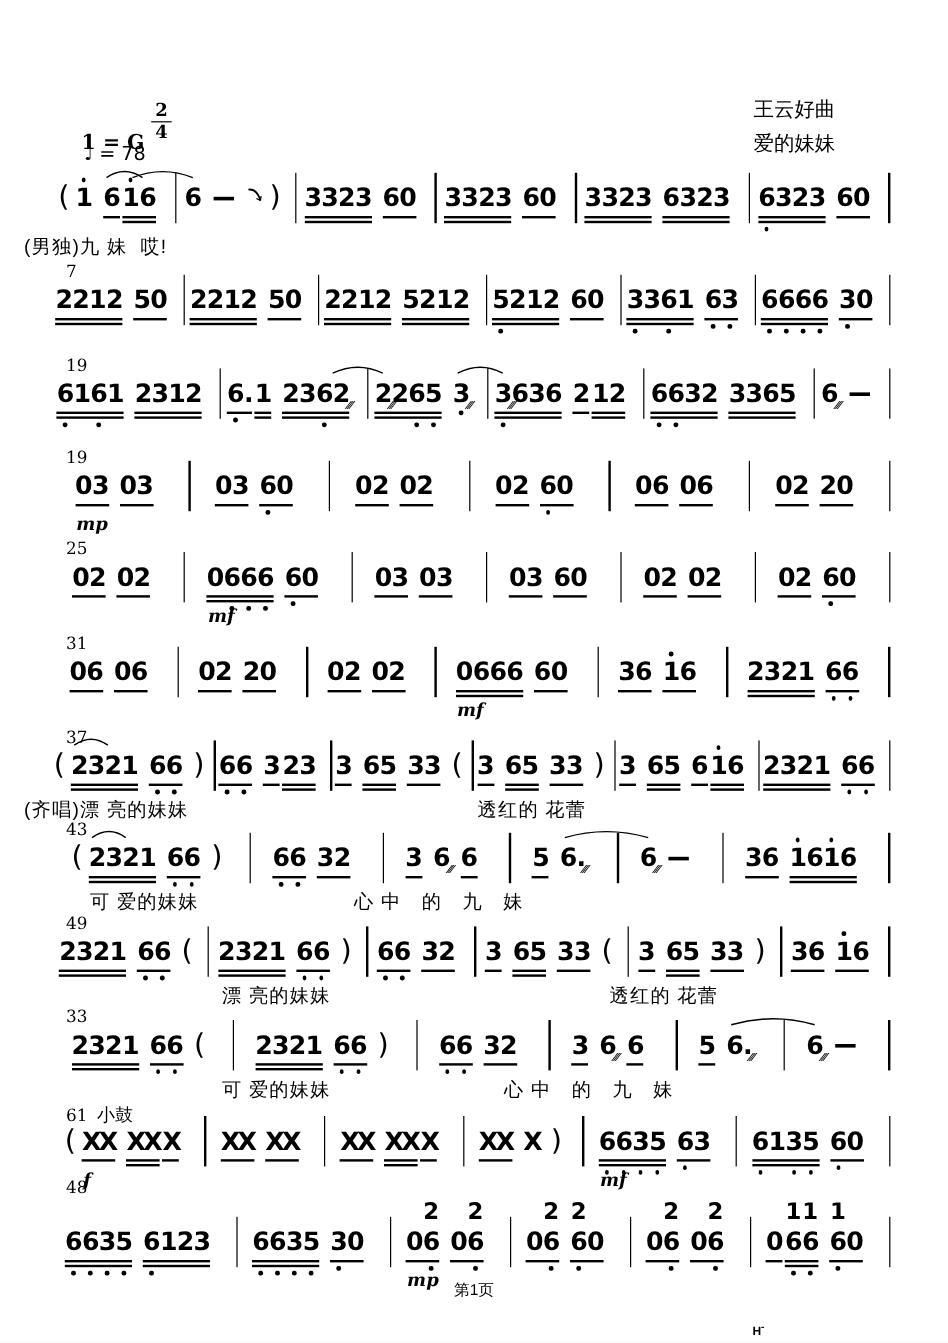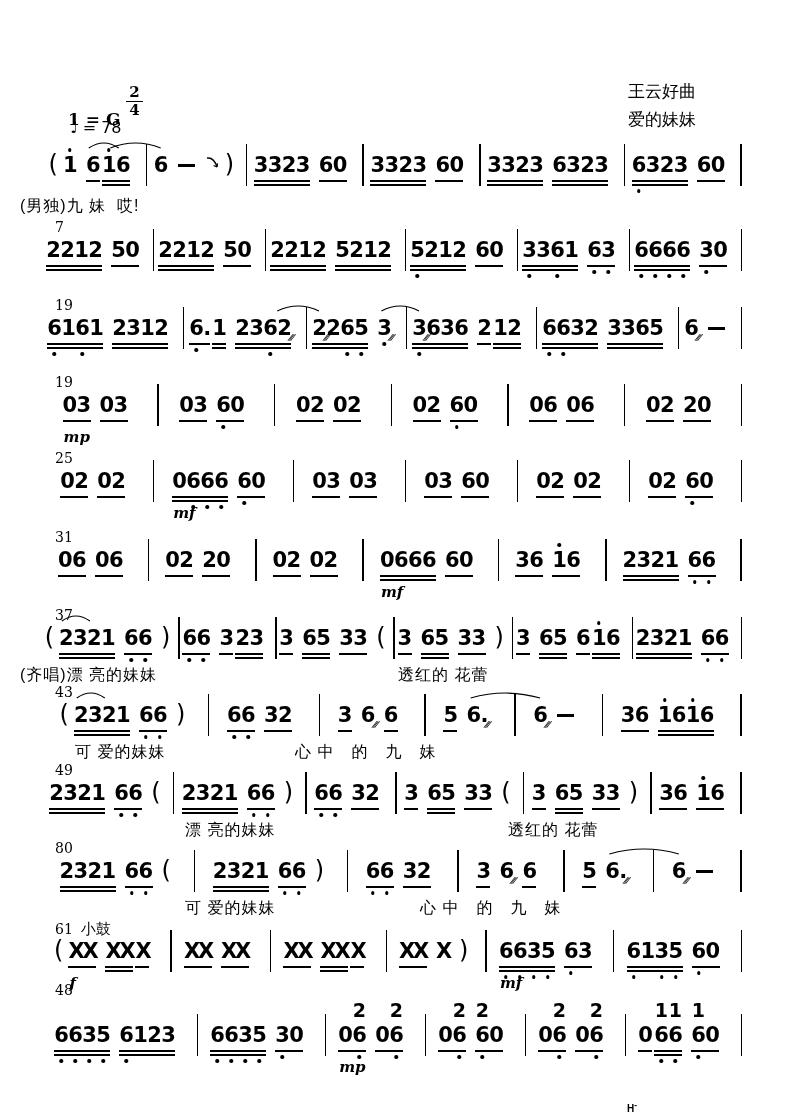--- a/index.html
+++ b/index.html
@@ -804,21 +804,21 @@
               <div class="chars"><div class="col"><div class="ch">1</div><div class="hd"></div></div><div class="col"><div class="ch">6</div></div></div>
               <div class="ln"></div>
             </div>
           </div>
           <div class="bar"></div>
         </div>
         <div class="lyric" style="left: 143px; top: 40px; text-align: center;">漂 亮的妹妹</div>
         <div class="lyric" style="left: 466px; top: 40px;">透红的 花蕾</div>
       </div>
       <div class="sys" style="top: 858px;">
-        <div class="numrow">80</div>
+        <div class="numrow">33</div>
         <div class="row">
           <div class="meas">
             <div class="grp">
               <div class="chars"><div class="col"><div class="ch">2</div></div><div class="col"><div class="ch">3</div></div><div class="col"><div class="ch">2</div></div><div class="col"><div class="ch">1</div></div></div>
               <div class="ln"></div>
               <div class="ln"></div>
             </div>
             <div class="grp">
               <div class="chars"><div class="col"><div class="ch">6</div><div class="ld" style="top: 33.2px;"></div></div><div class="col"><div class="ch">6</div><div class="ld" style="top: 33.2px;"></div></div></div>
               <div class="ln"></div>
@@ -1048,14 +1048,15 @@
             </div>
             <div class="grp">
               <div class="chars"><div class="col"><div class="ch">6</div><div class="ov">1</div><div class="ld" style="top: 33.2px;"></div></div><div class="col"><div class="ch">0</div></div></div>
               <div class="ln"></div>
             </div>
           </div>
           <div class="bar"></div>
         </div>
       </div>
     </div>
+  <div class="pageno">第1页</div>
   <div class="hmark"><span>H</span><sup>-</sup></div>
 </div>
 
 </body></html>

